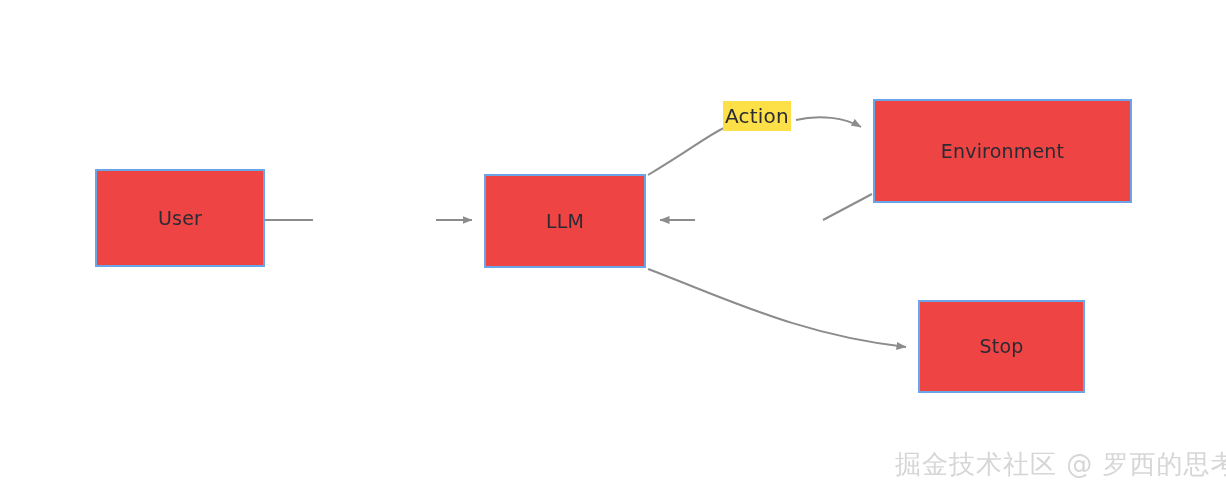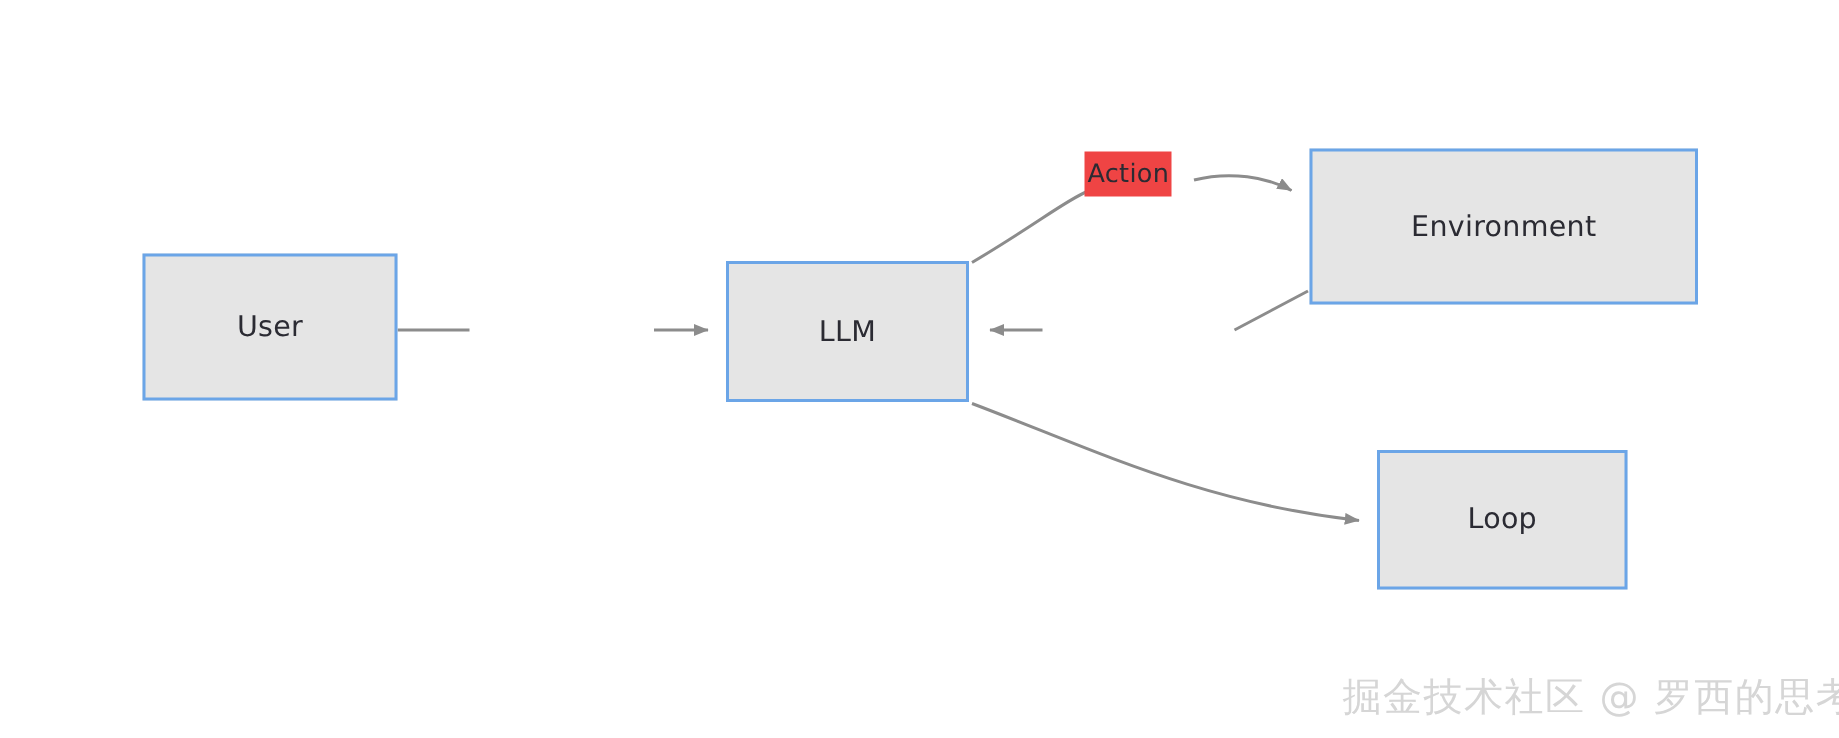--- a/index.html
+++ b/index.html
@@ -22,40 +22,40 @@
     position: absolute;
     left: 0;
     top: 0;
     width: 1226px;
     height: 492px;
     pointer-events: none;
   }
   .node {
     position: absolute;
     box-sizing: border-box;
-    background: #e5e5e5;
+    background: #ef4444;
     border: 2px solid #6ba5e7;
     display: flex;
     align-items: center;
     justify-content: center;
     color: #2b2b33;
     font-size: 19px;
     font-weight: 400;
     letter-spacing: 0.2px;
   }
   .node-label {
     display: block;
     line-height: 1;
   }
   .edge-label {
     position: absolute;
     box-sizing: border-box;
-    background: #ef4444;
+    background: #fde047;
     color: #2b2b33;
-    font-size: 17px;
+    font-size: 20px;
     line-height: 30px;
     white-space: nowrap;
     padding: 0 2px;
     letter-spacing: 0.2px;
   }
   .watermark {
     position: absolute;
     color: #d6d6d6;
     font-size: 26px;
     white-space: nowrap;
@@ -102,21 +102,21 @@
 
   <div class="node" style="left:95px; top:169px; width:170px; height:98px;">
     <span class="node-label">User</span>
   </div>
 
   <div class="node" style="left:873px; top:99px; width:259px; height:104px;">
     <span class="node-label">Environment</span>
   </div>
 
   <div class="node" style="left:918px; top:300px; width:167px; height:93px;">
-    <span class="node-label">Loop</span>
+    <span class="node-label">Stop</span>
   </div>
 
 
   <div class="edge-label" style="left:723px; top:101px;">Action</div>
 
 
   <div class="watermark" style="left:895px; top:447px;">掘金技术社区 @ 罗西的思考</div>
 
 </div>
 

